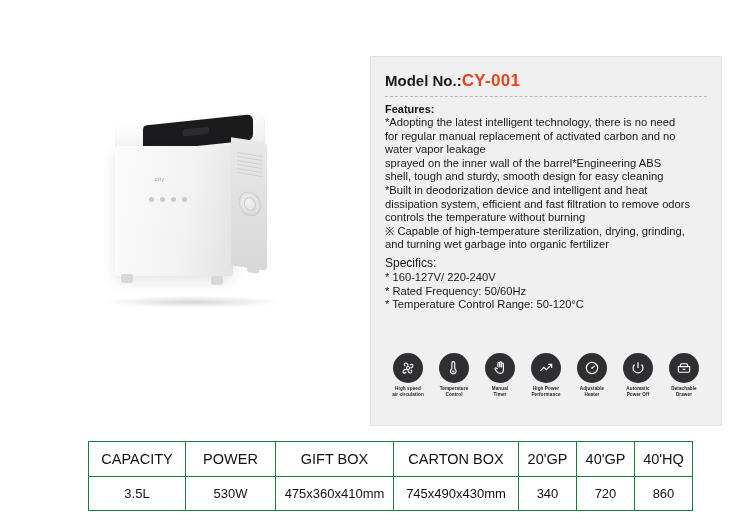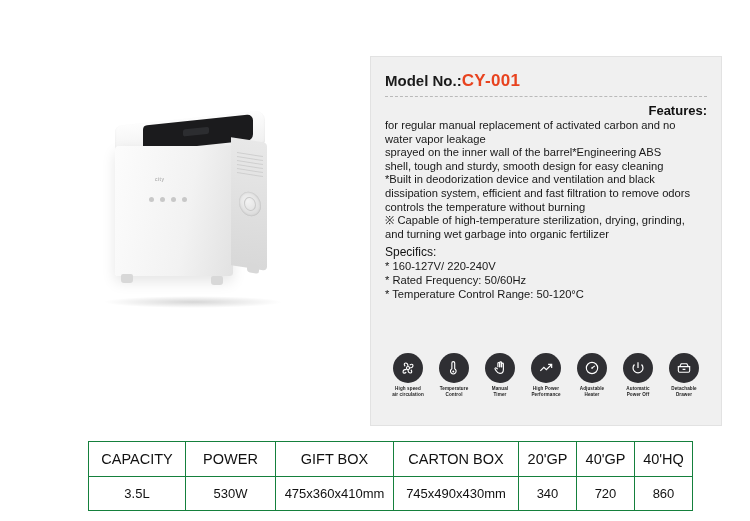--- a/index.html
+++ b/index.html
@@ -196,25 +196,24 @@
   .model-line .model-value {
     color: #e8431f;
     font-size: 17px;
     letter-spacing: 0.3px;
   }
   .divider {
     border-top: 1px dashed #b9b9b9;
     margin: 3px 0 6px 0;
   }
   .sec-title {
-    font-size: 13px;
+    font-size: 11px;
     font-weight: bold;
     color: #111;
     margin-bottom: 1px;
-    text-align: right;
   }
   .feature-list, .spec-list {
     font-size: 11.2px;
     line-height: 13.6px;
     color: #181818;
   }
   .feature-list div, .spec-list div {
     margin-bottom: 0px;
   }
   .spec-title2 {
@@ -334,25 +333,26 @@
   <div class="spec-panel">
     <div class="spec-inner">
 
       <div class="model-line">
         <span>Model No.:</span><span class="model-value">CY-001</span>
       </div>
       <div class="divider"></div>
 
       <div class="sec-title">Features:</div>
       <div class="feature-list">
+        <div>*Adopting the latest intelligent technology, there is no need</div>
         <div>for regular manual replacement of activated carbon and no</div>
         <div>water vapor leakage</div>
         <div>sprayed on the inner wall of the barrel*Engineering ABS</div>
         <div>shell, tough and sturdy, smooth design for easy cleaning</div>
-        <div>*Built in deodorization device and ventilation and black</div>
+        <div>*Built in deodorization device and intelligent and heat</div>
         <div>dissipation system, efficient and fast filtration to remove odors</div>
         <div>controls the temperature without burning</div>
         <div>※ Capable of high-temperature sterilization, drying, grinding,</div>
         <div>and turning wet garbage into organic fertilizer</div>
       </div>
 
       <div class="spec-title2">Specifics:</div>
       <div class="spec-list">
         <div>* 160-127V/ 220-240V</div>
         <div>* Rated Frequency: 50/60Hz</div>

